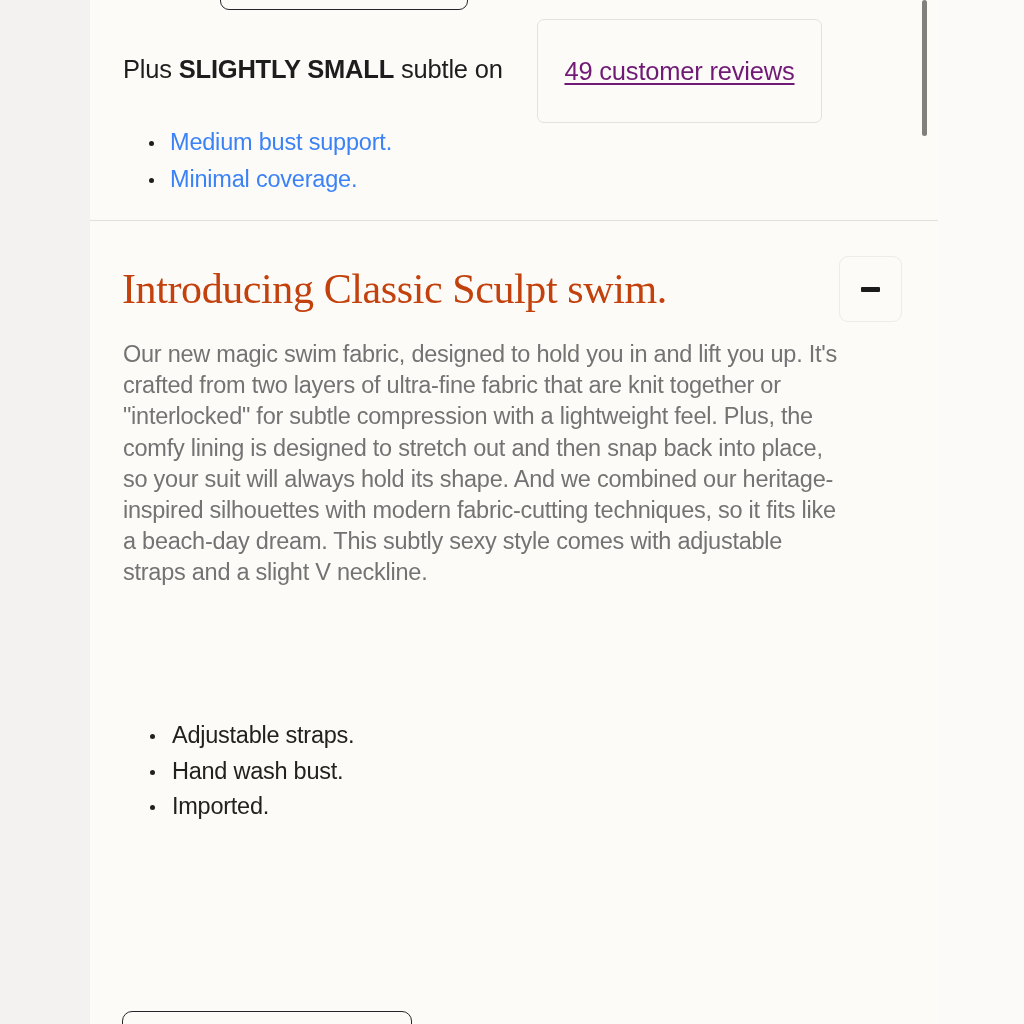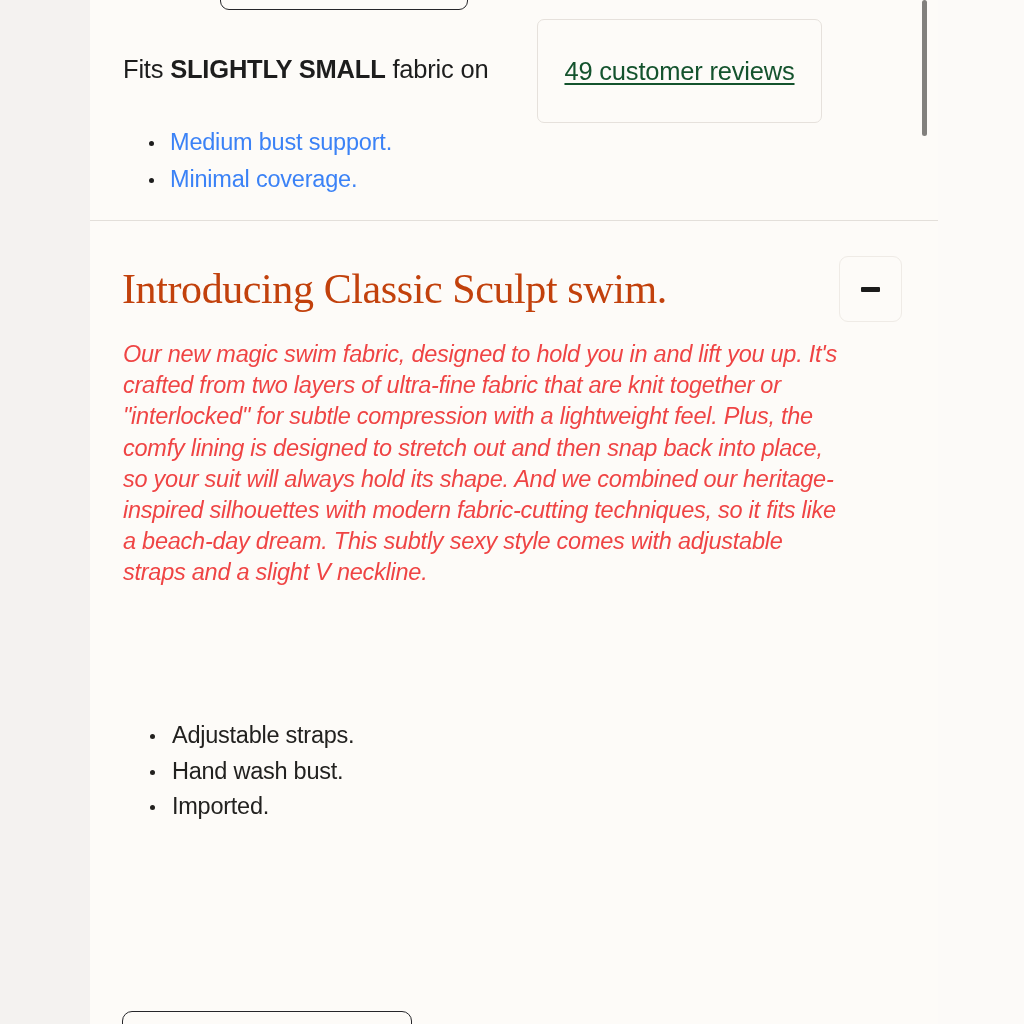--- a/index.html
+++ b/index.html
@@ -114,21 +114,21 @@
     border-radius: 7px;
     background: transparent;
     display: flex;
     align-items: center;
     justify-content: center;
   }
   .reviews-link {
     font-size: 25.5px;
     line-height: 34px;
     letter-spacing: -0.2px;
-    color: #14532d;
+    color: #701a75;
     text-decoration: underline;
     text-underline-offset: 3px;
     text-decoration-thickness: 1.6px;
     white-space: nowrap;
     cursor: pointer;
   }
 
   .fit-bullets {
     position: absolute;
     left: 52px;
@@ -209,23 +209,22 @@
   }
 
   .desc-paragraph {
     position: absolute;
     left: 33px;
     top: 99px;
     width: 722px;
     font-size: 23.5px;
     line-height: 31.2px;
     letter-spacing: -0.25px;
-    color: #ef4444;
+    color: #737373;
     text-align: left;
-    font-style: italic;
   }
 
   .spec-bullets {
     position: absolute;
     left: 52px;
     top: 478px;
     width: 660px;
     list-style: none;
   }
   .spec-bullets li {
@@ -266,21 +265,21 @@
 
   <div class="gutter-left"></div>
   <div class="gutter-right"></div>
 
   <div class="panel">
 
     <div class="top-button"></div>
 
     <section class="fit-section">
 
-      <div class="fit-line"><span>Fits </span><b>SLIGHTLY SMALL</b><span> fabric on</span></div>
+      <div class="fit-line"><span>Plus </span><b>SLIGHTLY SMALL</b><span> subtle on</span></div>
 
       <div class="reviews-box">
         <a class="reviews-link">49 customer reviews</a>
       </div>
 
       <ul class="fit-bullets">
         <li>Medium bust support.</li>
         <li>Minimal coverage.</li>
       </ul>
 

